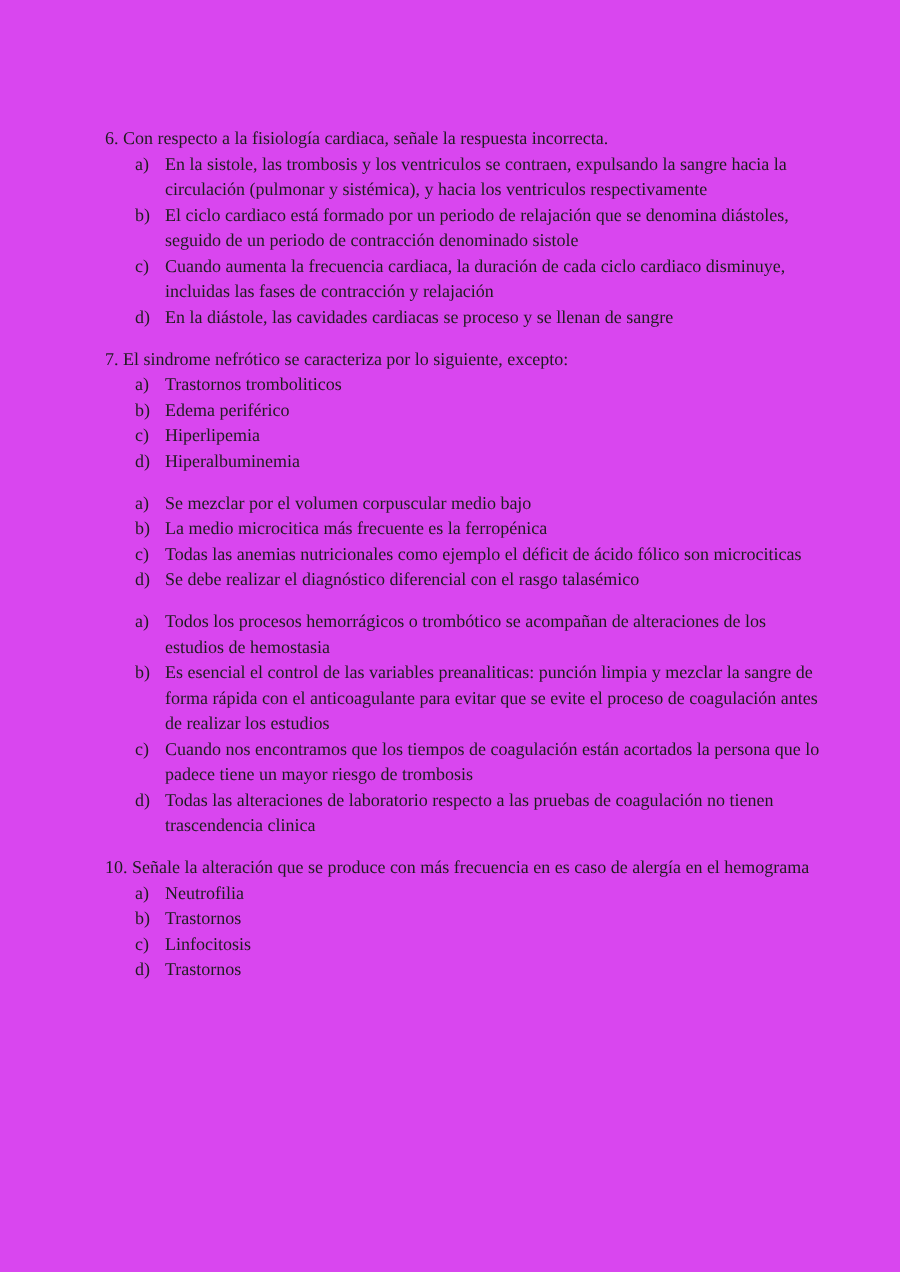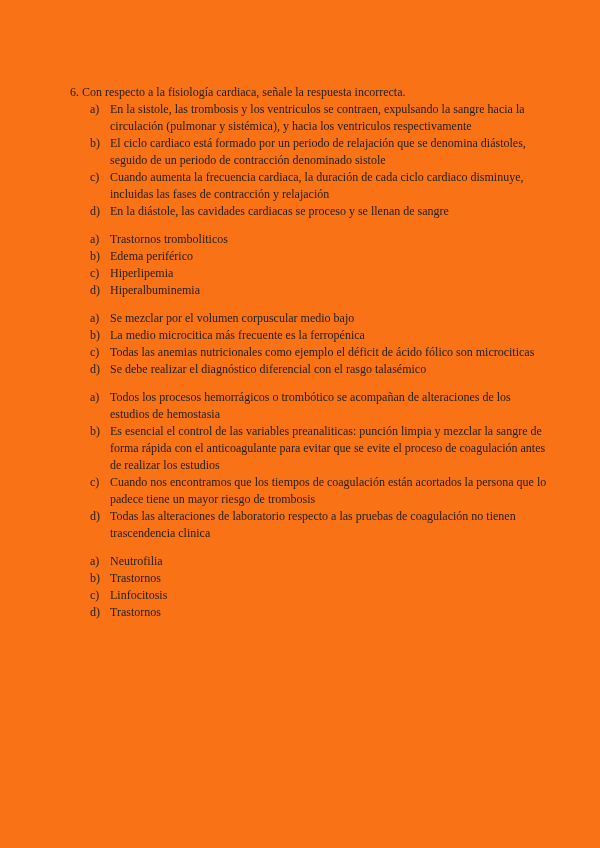--- a/index.html
+++ b/index.html
@@ -5,21 +5,21 @@
   html, body {
     margin: 0;
     padding: 0;
     background: #ffffff;
   }
   .page {
     position: relative;
     width: 600px;
     height: 848px;
     box-sizing: border-box;
-    background: #f97316;
+    background: #d946ef;
     padding: 84px 50px 0 70px;
     overflow: hidden;
     font-family: "Liberation Serif", "DejaVu Serif", serif;
     font-size: 12px;
     line-height: 17px;
     color: #1e1e1e;
     -webkit-font-smoothing: antialiased;
   }
   .question {
     margin: 0 0 11px 0;
@@ -64,20 +64,21 @@
         <span class="opt-text">Cuando aumenta la frecuencia cardiaca, la duración de cada ciclo cardiaco disminuye, incluidas las fases de contracción y relajación</span>
       </li>
       <li class="option">
         <span class="opt-letter">d)</span>
         <span class="opt-text">En la diástole, las cavidades cardiacas se proceso y se llenan de sangre</span>
       </li>
     </ol>
   </section>
 
   <section class="question">
+    <p class="q-heading">7. El sindrome nefrótico se caracteriza por lo siguiente, excepto:</p>
     <ol class="options">
       <li class="option">
         <span class="opt-letter">a)</span>
         <span class="opt-text">Trastornos tromboliticos</span>
       </li>
       <li class="option">
         <span class="opt-letter">b)</span>
         <span class="opt-text">Edema periférico</span>
       </li>
       <li class="option">
@@ -127,20 +128,21 @@
         <span class="opt-text">Cuando nos encontramos que los tiempos de coagulación están acortados la persona que lo padece tiene un mayor riesgo de trombosis</span>
       </li>
       <li class="option">
         <span class="opt-letter">d)</span>
         <span class="opt-text">Todas las alteraciones de laboratorio respecto a las pruebas de coagulación no tienen trascendencia clinica</span>
       </li>
     </ol>
   </section>
 
   <section class="question">
+    <p class="q-heading">10. Señale la alteración que se produce con más frecuencia en es caso de alergía en el hemograma</p>
     <ol class="options">
       <li class="option">
         <span class="opt-letter">a)</span>
         <span class="opt-text">Neutrofilia</span>
       </li>
       <li class="option">
         <span class="opt-letter">b)</span>
         <span class="opt-text">Trastornos</span>
       </li>
       <li class="option">

